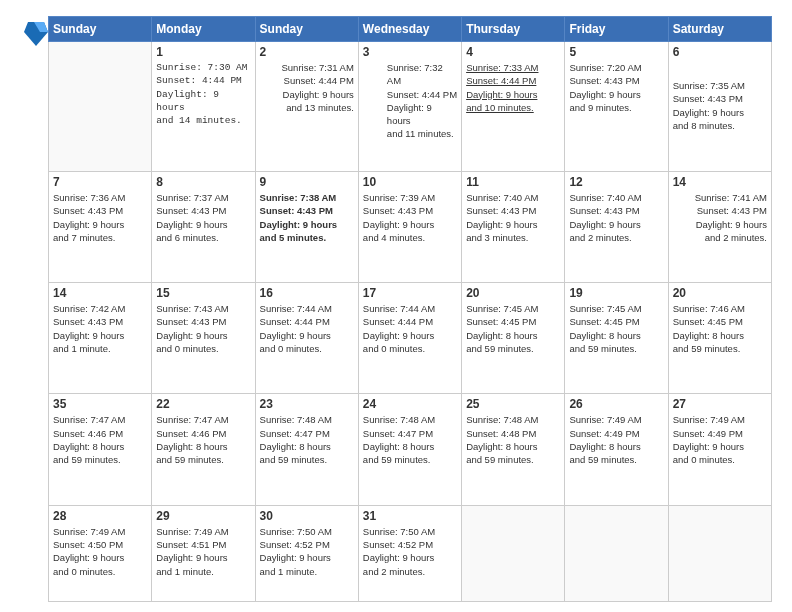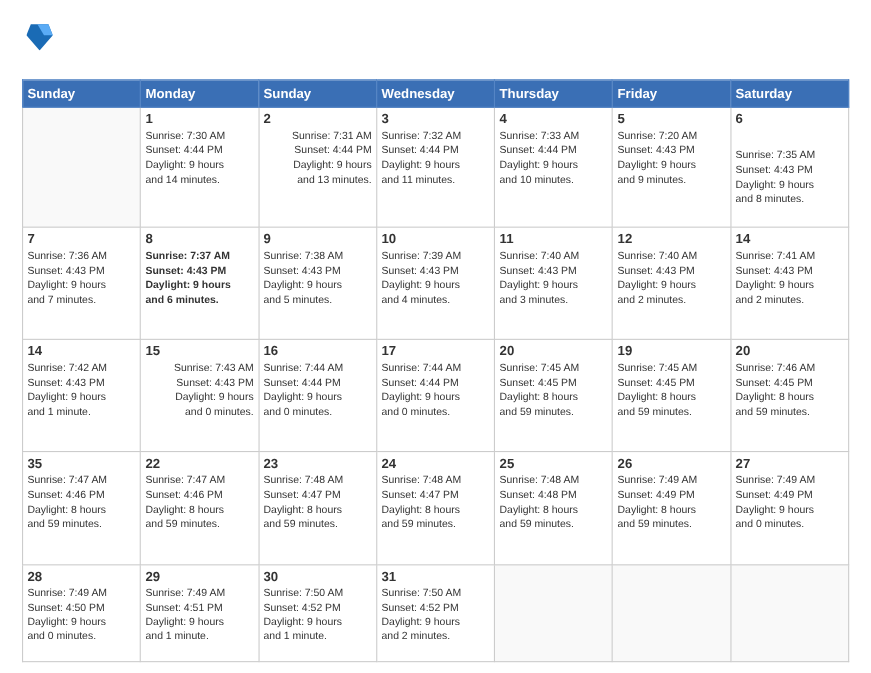--- a/index.html
+++ b/index.html
@@ -8,22 +8,21 @@
       height: 612px;
       background: #fff;
       font-family: Arial, sans-serif;
       overflow: hidden;
     }
     .page {
       width: 792px;
       height: 612px;
       padding: 16px 20px 10px 20px;
       display: flex;
-      flex-direction: column;
-      gap: 16px;
+      flex-direction: row;
     }
     .header {
       display: flex;
       justify-content: space-between;
       align-items: flex-start;
       margin-bottom: 10px;
     }
     .logo {
       display: flex;
       align-items: center;
@@ -135,42 +134,42 @@
           <th>Thursday</th>
           <th>Friday</th>
           <th>Saturday</th>
         </tr>
     </thead>
     <tbody id="calendar-body">
     <tr>
           <td class="empty-cell"></td>
           <td>
             <span class="day-num">1</span>
-            <div class="cell-content" style="white-space: pre-line;">Sunrise: 7:30 AM
+            <div class="cell-content" style="white-space: pre-line; font-family: Liberation Mono, monospace;">Sunrise: 7:30 AM
 Sunset: 4:44 PM
 Daylight: 9 hours
 and 14 minutes.</div>
           </td>
           <td>
             <span class="day-num">2</span>
             <div class="cell-content" style="white-space: pre-line; text-align: right;">Sunrise: 7:31 AM
 Sunset: 4:44 PM
 Daylight: 9 hours
 and 13 minutes.</div>
           </td>
           <td>
             <span class="day-num">3</span>
-            <div class="cell-content" style="white-space: pre-line;">Sunrise: 7:32 AM
+            <div class="cell-content" style="white-space: pre-line; margin-left: 24px;">Sunrise: 7:32 AM
 Sunset: 4:44 PM
 Daylight: 9 hours
 and 11 minutes.</div>
           </td>
           <td>
             <span class="day-num">4</span>
-            <div class="cell-content" style="white-space: pre-line;">Sunrise: 7:33 AM
+            <div class="cell-content" style="white-space: pre-line; text-decoration: underline;">Sunrise: 7:33 AM
 Sunset: 4:44 PM
 Daylight: 9 hours
 and 10 minutes.</div>
           </td>
           <td>
             <span class="day-num">5</span>
             <div class="cell-content" style="white-space: pre-line;">Sunrise: 7:20 AM
 Sunset: 4:43 PM
 Daylight: 9 hours
 and 9 minutes.</div>
@@ -186,28 +185,28 @@
         <tr>
           <td>
             <span class="day-num">7</span>
             <div class="cell-content" style="white-space: pre-line;">Sunrise: 7:36 AM
 Sunset: 4:43 PM
 Daylight: 9 hours
 and 7 minutes.</div>
           </td>
           <td>
             <span class="day-num">8</span>
-            <div class="cell-content" style="white-space: pre-line; font-weight: bold;">Sunrise: 7:37 AM
+            <div class="cell-content" style="white-space: pre-line;">Sunrise: 7:37 AM
 Sunset: 4:43 PM
 Daylight: 9 hours
 and 6 minutes.</div>
           </td>
           <td>
             <span class="day-num">9</span>
-            <div class="cell-content" style="white-space: pre-line;">Sunrise: 7:38 AM
+            <div class="cell-content" style="white-space: pre-line; font-weight: bold;">Sunrise: 7:38 AM
 Sunset: 4:43 PM
 Daylight: 9 hours
 and 5 minutes.</div>
           </td>
           <td>
             <span class="day-num">10</span>
             <div class="cell-content" style="white-space: pre-line;">Sunrise: 7:39 AM
 Sunset: 4:43 PM
 Daylight: 9 hours
 and 4 minutes.</div>
@@ -221,37 +220,37 @@
           </td>
           <td>
             <span class="day-num">12</span>
             <div class="cell-content" style="white-space: pre-line;">Sunrise: 7:40 AM
 Sunset: 4:43 PM
 Daylight: 9 hours
 and 2 minutes.</div>
           </td>
           <td>
             <span class="day-num">14</span>
-            <div class="cell-content" style="white-space: pre-line;">Sunrise: 7:41 AM
+            <div class="cell-content" style="white-space: pre-line; text-align: right;">Sunrise: 7:41 AM
 Sunset: 4:43 PM
 Daylight: 9 hours
 and 2 minutes.</div>
           </td>
         </tr>
         <tr>
           <td>
             <span class="day-num">14</span>
             <div class="cell-content" style="white-space: pre-line;">Sunrise: 7:42 AM
 Sunset: 4:43 PM
 Daylight: 9 hours
 and 1 minute.</div>
           </td>
           <td>
             <span class="day-num">15</span>
-            <div class="cell-content" style="white-space: pre-line; text-align: right;">Sunrise: 7:43 AM
+            <div class="cell-content" style="white-space: pre-line;">Sunrise: 7:43 AM
 Sunset: 4:43 PM
 Daylight: 9 hours
 and 0 minutes.</div>
           </td>
           <td>
             <span class="day-num">16</span>
             <div class="cell-content" style="white-space: pre-line;">Sunrise: 7:44 AM
 Sunset: 4:44 PM
 Daylight: 9 hours
 and 0 minutes.</div>

